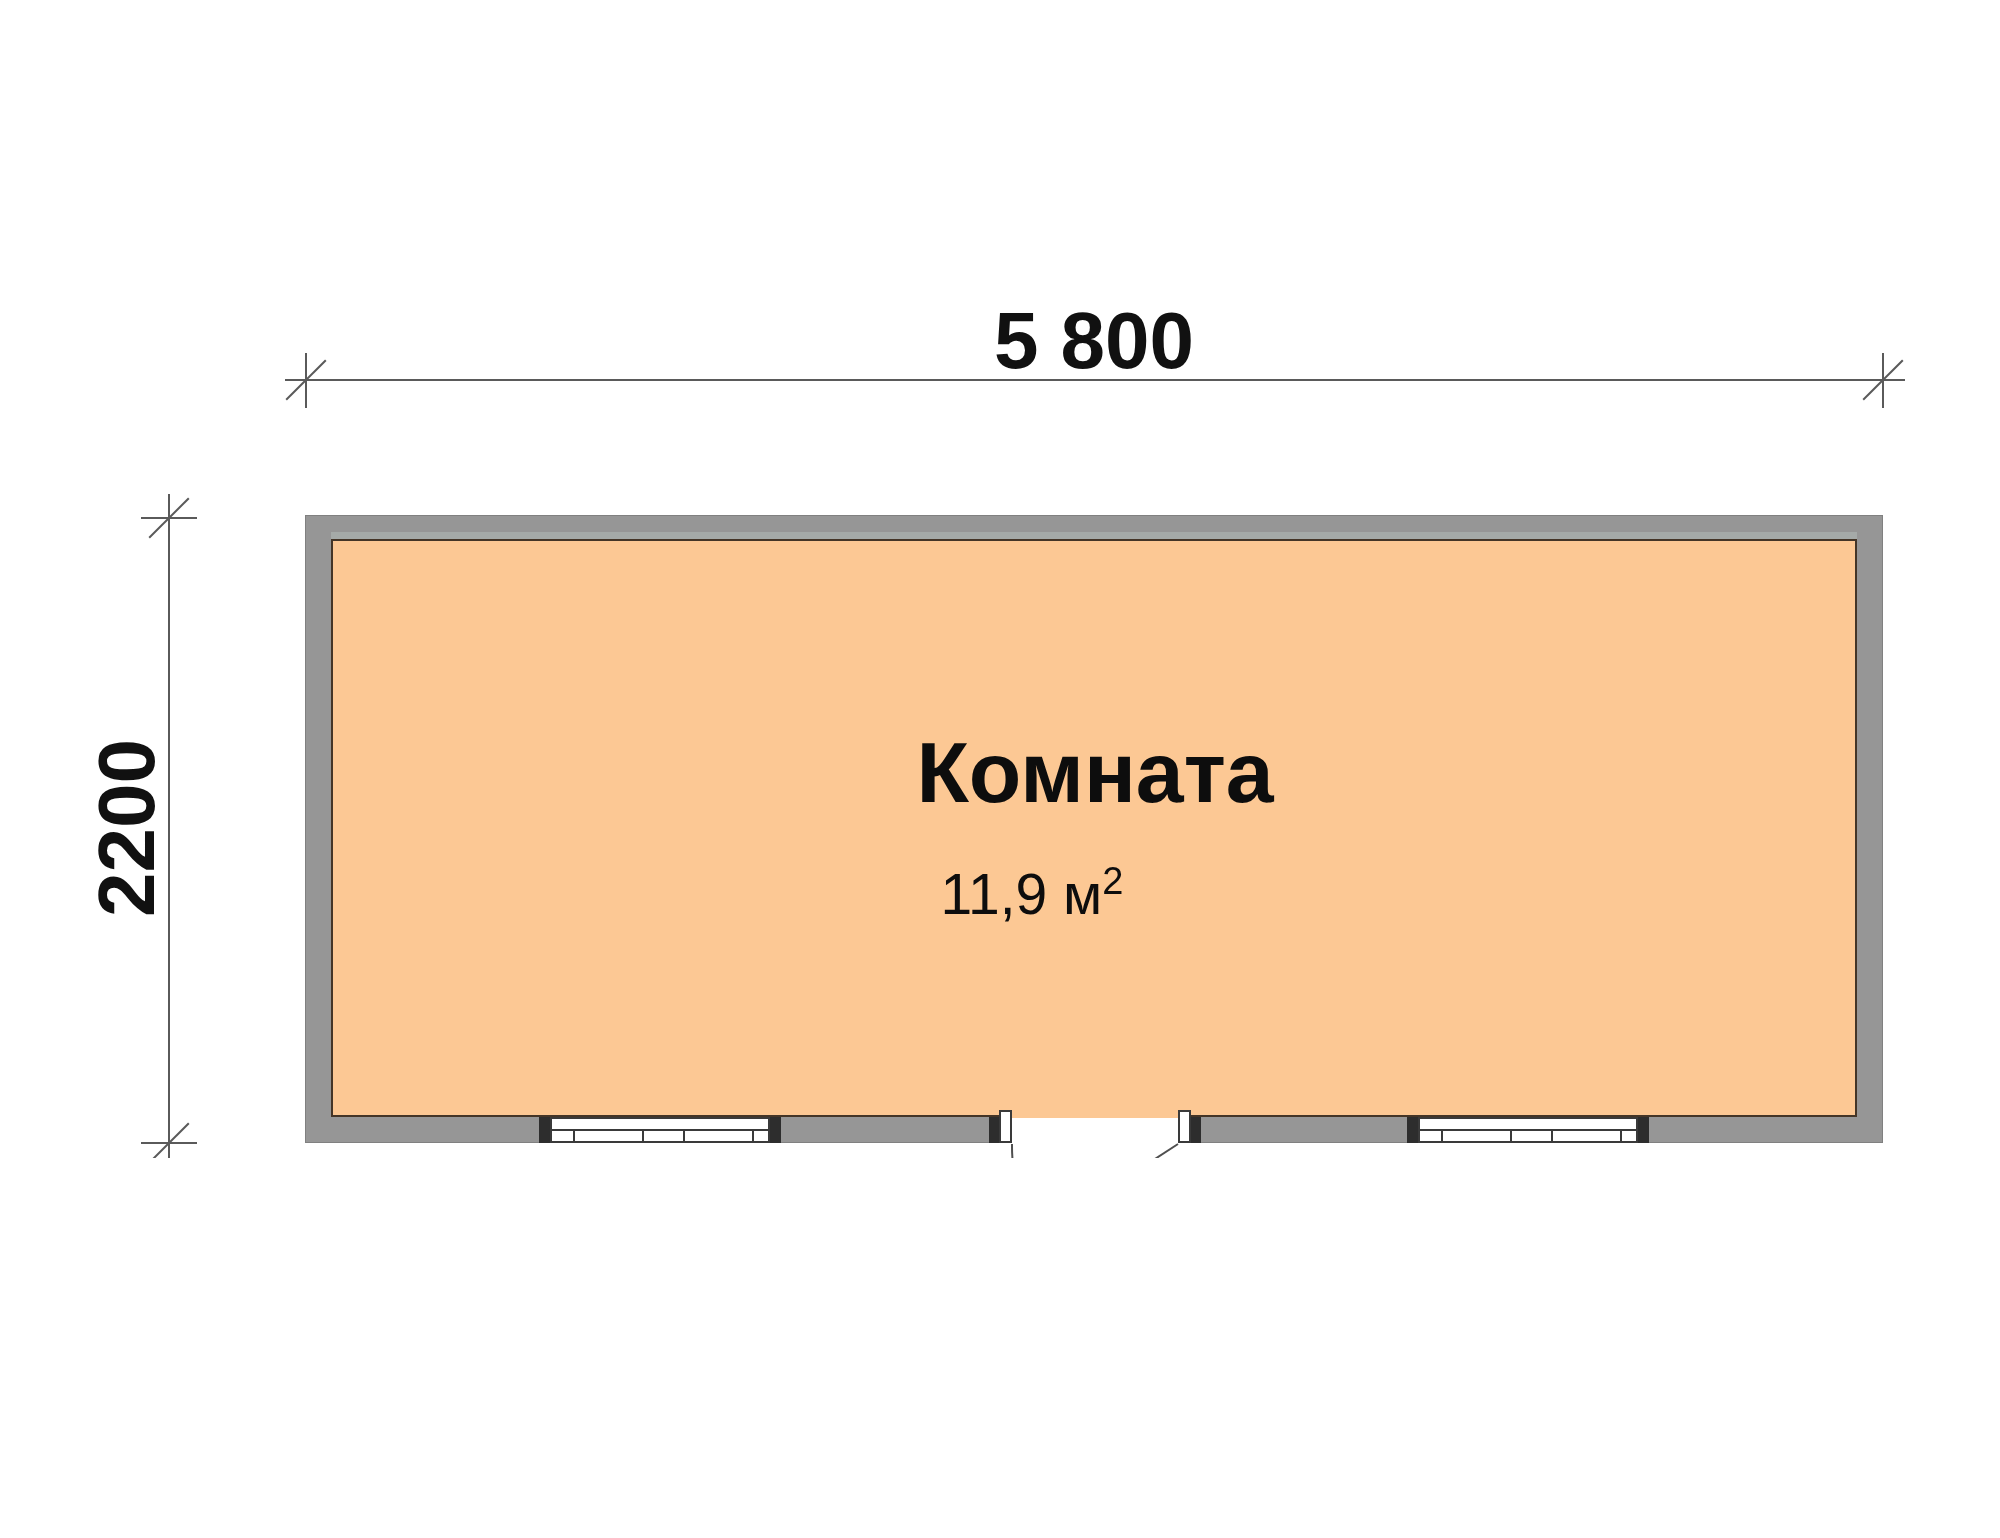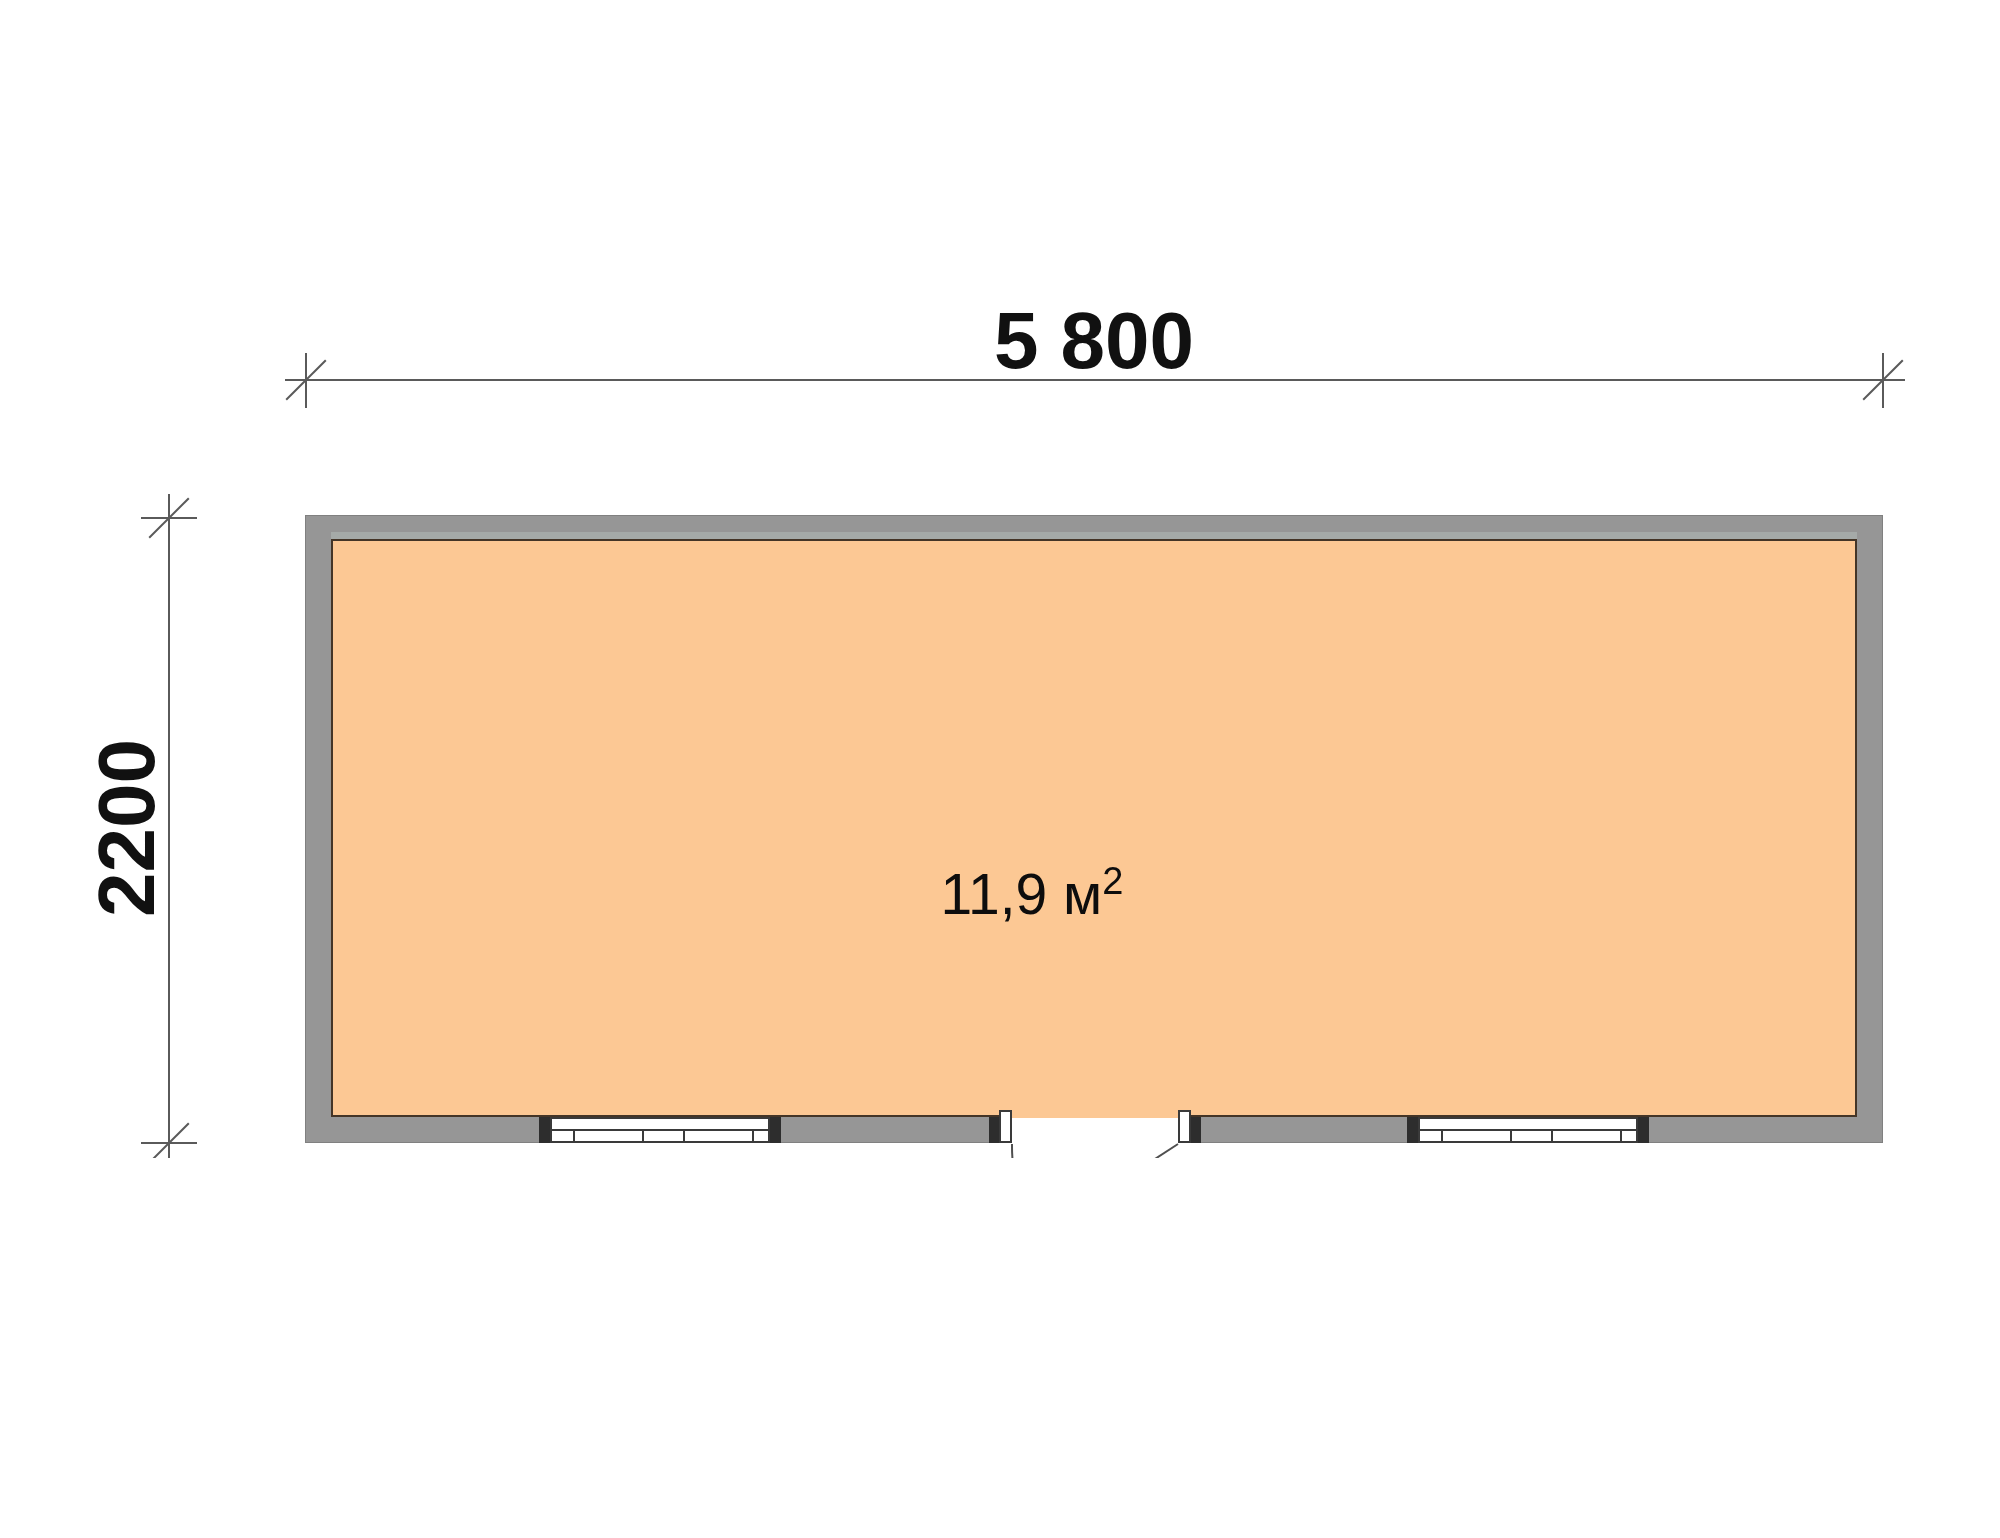--- a/index.html
+++ b/index.html
@@ -61,20 +61,21 @@
   <div class="abs tick-h" style="left:141px;top:517px;"></div>
   <div class="abs slash" style="left:141px;top:517px;"></div>
   <div class="abs tick-h" style="left:141px;top:1142px;"></div>
   <div class="abs slash" style="left:141px;top:1142px;"></div>
   <div class="abs dim-label dim-label-h">2200</div>
 
   <div class="abs walls"></div>
   <div class="abs wall-highlight"></div>
   <div class="abs floor"></div>
 
+  <div class="abs room-name">Комната</div>
   <div class="abs room-area">
     <span>11,9 м</span><sup>2</sup>
   </div>
 
   <div class="abs cap" style="left:539px;"></div>
   <div class="abs window" style="left:550px;">
     <div class="win-mid"></div>
     <div class="win-v" style="left:21px;"></div>
     <div class="win-v" style="left:90px;"></div>
     <div class="win-v" style="left:131px;"></div>

